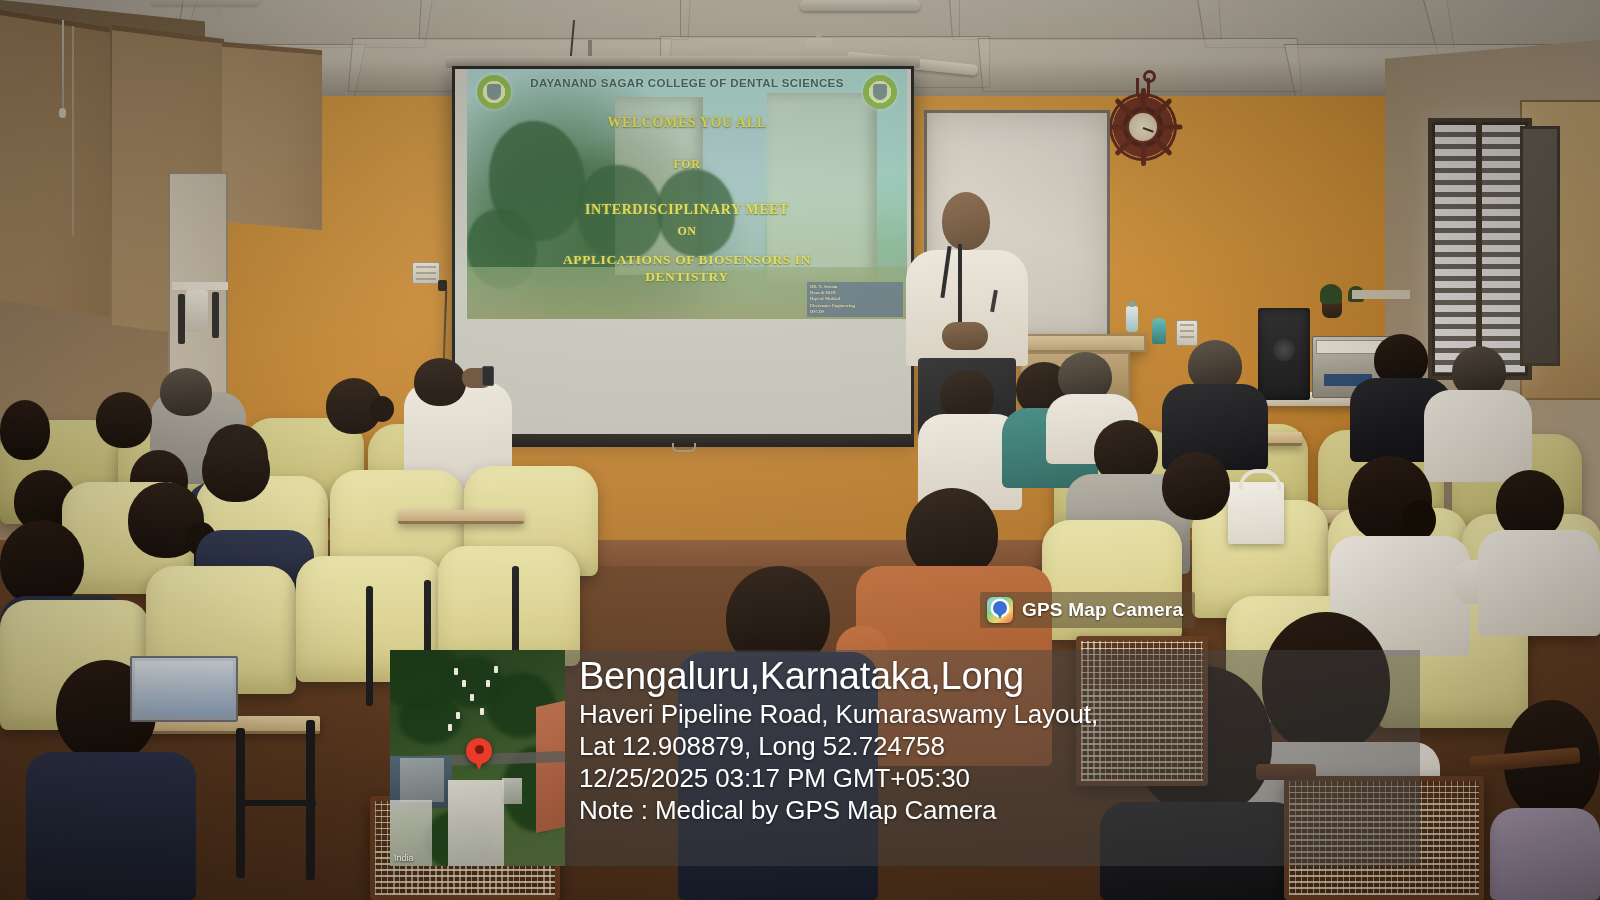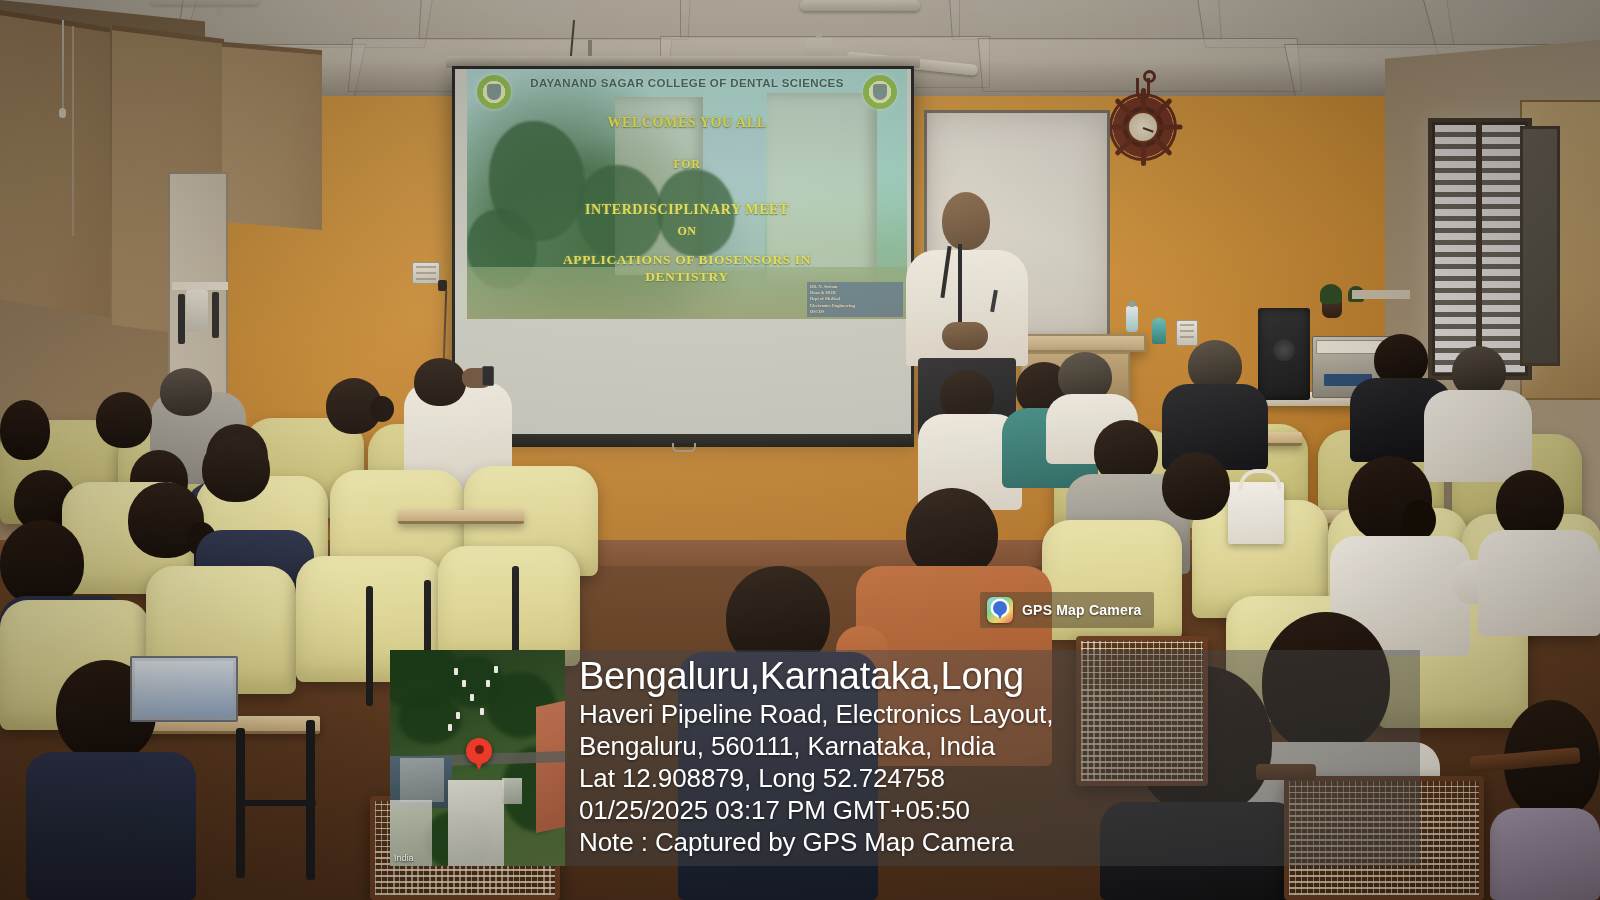--- a/index.html
+++ b/index.html
@@ -460,21 +460,21 @@
     width:14px;height:14px;border-radius:50% 50% 50% 50%;
     background:#3b6fd4;
     box-shadow:0 0 0 2.5px #fff;
   }
   .gps-badge-icon::after{
     content:""; position:absolute; left:50%; top:14px; margin-left:-4px;
     width:0;height:0; border-left:4px solid transparent; border-right:4px solid transparent;
     border-top:8px solid #3b6fd4;
   }
   .gps-badge-label{
-    color:#fff; font-size:14px; font-weight:bold; letter-spacing:.2px;
+    color:#fff; font-size:19px; font-weight:bold; letter-spacing:.2px;
     text-shadow:0 1px 2px rgba(0,0,0,.6);
     font-family:"Liberation Sans", sans-serif;
     white-space:nowrap;
   }
 
   .gps-panel{
     position:absolute; left:390px; top:650px; width:1030px; height:216px;
     display:flex;
   }
   .gps-map{
@@ -851,22 +851,21 @@
       <div class="map-car" style="left:66px;top:62px;"></div>
       <div class="map-car" style="left:58px;top:74px;"></div>
       <div class="map-car" style="left:96px;top:30px;"></div>
       <div class="map-car" style="left:104px;top:16px;"></div>
       <div class="map-pin"></div>
       <div class="map-watermark">India</div>
     </div>
 
     <div class="gps-text">
       <div class="gps-title">Bengaluru,Karnataka,Long</div>
-      <div class="gps-row">Haveri Pipeline Road, Electronics Layout,</div>
-      <div class="gps-row">Bengaluru, 560111, Karnataka, India</div>
+      <div class="gps-row">Haveri Pipeline Road, Kumaraswamy Layout,</div>
       <div class="gps-row">Lat 12.908879, Long 52.724758</div>
-      <div class="gps-row">01/25/2025 03:17 PM GMT+05:50</div>
-      <div class="gps-row">Note : Captured by GPS Map Camera</div>
+      <div class="gps-row">12/25/2025 03:17 PM GMT+05:30</div>
+      <div class="gps-row">Note : Medical by GPS Map Camera</div>
     </div>
 
   </div>
 
 </div>
 
 </body></html>

